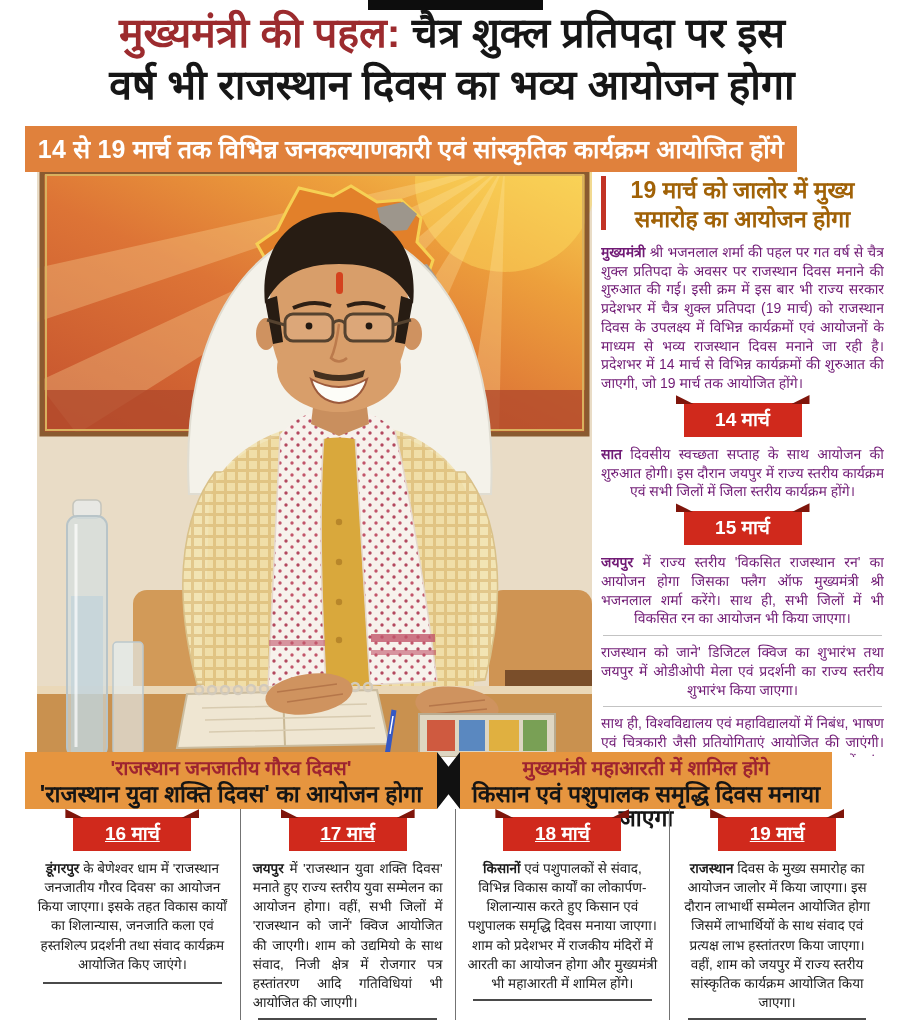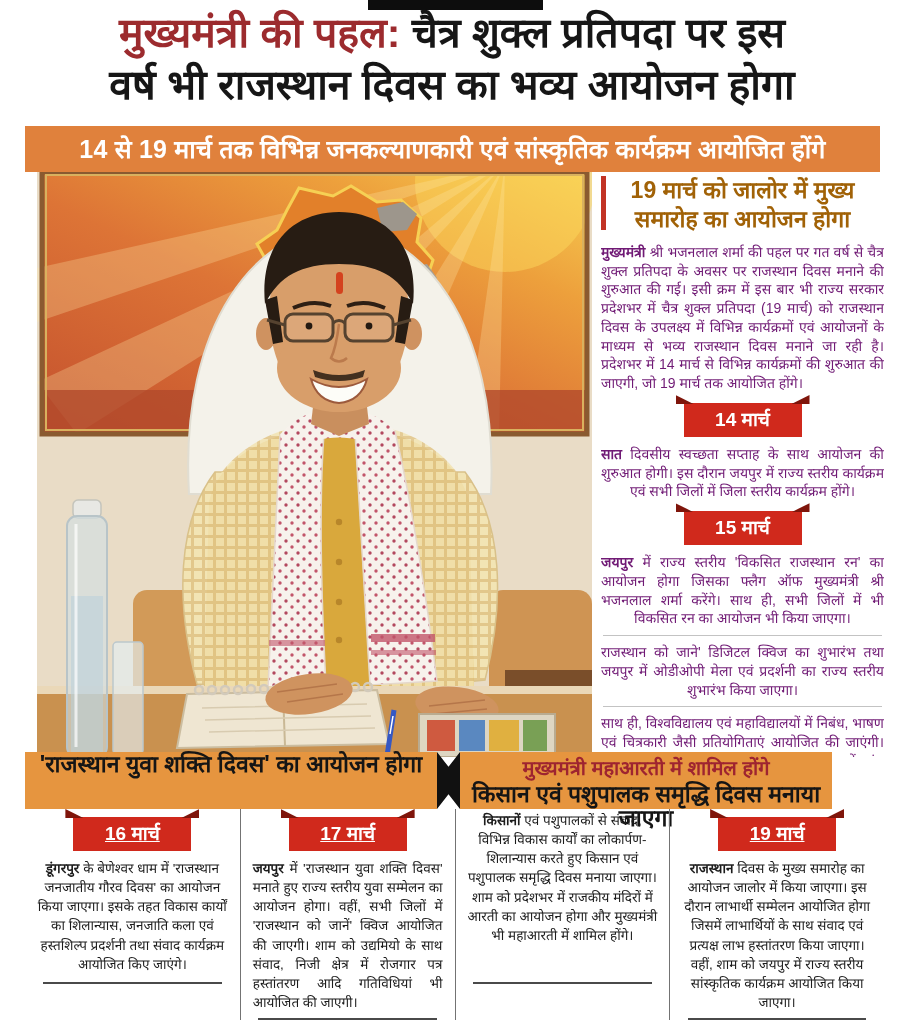--- a/index.html
+++ b/index.html
@@ -2,21 +2,21 @@
 <html><head>
 <meta charset="utf-8">
 <style>
   html,body{margin:0;padding:0;background:#fff;}
   .page{position:relative;width:904px;height:1020px;background:#ffffff;overflow:hidden;
         font-family:"Liberation Sans","DejaVu Sans",sans-serif;}
   .topbar{position:absolute;left:368px;top:0;width:175px;height:10px;background:#0d0d0d;}
   .headline{position:absolute;left:22px;top:8px;width:860px;margin:0;text-align:center;
             font-weight:700;color:#161616;font-size:41px;line-height:1.26;}
   .hl-red{color:#9c2b2e;}
-  .banner{position:absolute;left:25px;top:126px;width:855px;height:46px;background:#e0813c;
+  .banner{position:absolute;left:25px;top:126px;width:772px;height:46px;background:#e0813c;
           color:#ffffff;font-size:25px;font-weight:700;text-align:center;line-height:46px;
           letter-spacing:.2px;}
   .photo{position:absolute;left:37px;top:172px;width:555px;height:585px;overflow:hidden;background:#e9dcc6;}
   .rightcol{position:absolute;left:601px;top:172px;width:283px;height:585px;overflow:hidden;}
   .rc-heading{position:relative;text-align:center;font-size:23px;font-weight:700;line-height:1.28;
               color:#a16207;padding:4px 0 2px;}
   .accent{position:absolute;left:-1px;top:4px;width:6px;height:54px;background:#c23325;}
   .rightcol p{font-size:14px;line-height:1.34;color:#701a75;margin:6px 0;}
   .just{text-align:justify;}
   .cent{text-align:justify;text-align-last:center;}
@@ -221,40 +221,42 @@
     <p class="cent"><b>सात</b><span> दिवसीय स्वच्छता सप्ताह के साथ आयोजन की शुरुआत होगी। इस दौरान जयपुर में राज्य स्तरीय कार्यक्रम एवं सभी जिलों में जिला स्तरीय कार्यक्रम होंगे।</span></p>
     <div class="badge">15 मार्च</div>
     <p class="cent"><b>जयपुर</b><span> में राज्य स्तरीय 'विकसित राजस्थान रन' का आयोजन होगा जिसका फ्लैग ऑफ मुख्यमंत्री श्री भजनलाल शर्मा करेंगे। साथ ही, सभी जिलों में भी विकसित रन का आयोजन भी किया जाएगा।</span></p>
     <hr class="div">
     <p class="cent">राजस्थान को जाने' डिजिटल क्विज का शुभारंभ तथा जयपुर में ओडीओपी मेला एवं प्रदर्शनी का राज्य स्तरीय शुभारंभ किया जाएगा।</p>
     <hr class="div">
     <p class="cent">साथ ही, विश्वविद्यालय एवं महाविद्यालयों में निबंध, भाषण एवं चित्रकारी जैसी प्रतियोगिताएं आयोजित की जाएंगी। इसी दिन शाम को दिल्ली के बीकानेर हाउस में पांच दिवसीय 'राजस्थान दिवस/बीकानेर हाऊस' का शुभारंभ किया जाएगा।</p>
   </div>
 
   <div class="bh bh-left">
+    <div class="oh1">'राजस्थान जनजातीय गौरव दिवस'</div>
     <div class="oh2">'राजस्थान युवा शक्ति दिवस' का आयोजन होगा</div>
   </div>
   <div class="notch"></div>
   <div class="bh bh-right">
     <div class="oh1">मुख्यमंत्री महाआरती में शामिल होंगे</div>
     <div class="oh2">किसान एवं पशुपालक समृद्धि दिवस मनाया जाएगा</div>
   </div>
 
   <div class="columns">
     <div class="col">
       <div class="badge">16 मार्च</div>
       <p><b>डूंगरपुर</b><span> के बेणेश्वर धाम में 'राजस्थान जनजातीय गौरव दिवस' का आयोजन किया जाएगा। इसके तहत विकास कार्यों का शिलान्यास, जनजाति कला एवं हस्तशिल्प प्रदर्शनी तथा संवाद कार्यक्रम आयोजित किए जाएंगे।</span></p>
       <div class="endrule"></div>
     </div>
     <div class="col justify">
       <div class="badge">17 मार्च</div>
       <p><b>जयपुर</b><span> में 'राजस्थान युवा शक्ति दिवस' मनाते हुए राज्य स्तरीय युवा सम्मेलन का आयोजन होगा। वहीं, सभी जिलों में 'राजस्थान को जानें' क्विज आयोजित की जाएगी। शाम को उद्यमियो के साथ संवाद, निजी क्षेत्र में रोजगार पत्र हस्तांतरण आदि गतिविधियां भी आयोजित की जाएगी।</span></p>
       <div class="endrule"></div>
     </div>
     <div class="col">
+      <div class="badge">18 मार्च</div>
       <p><b>किसानों</b><span> एवं पशुपालकों से संवाद, विभिन्न विकास कार्यों का लोकार्पण-शिलान्यास करते हुए किसान एवं पशुपालक समृद्धि दिवस मनाया जाएगा। शाम को प्रदेशभर में राजकीय मंदिरों में आरती का आयोजन होगा और मुख्यमंत्री भी महाआरती में शामिल होंगे।</span></p>
       <div class="endrule"></div>
     </div>
     <div class="col">
       <div class="badge">19 मार्च</div>
       <p><b>राजस्थान</b><span> दिवस के मुख्य समारोह का आयोजन जालोर में किया जाएगा। इस दौरान लाभार्थी सम्मेलन आयोजित होगा जिसमें लाभार्थियों के साथ संवाद एवं प्रत्यक्ष लाभ हस्तांतरण किया जाएगा। वहीं, शाम को जयपुर में राज्य स्तरीय सांस्कृतिक कार्यक्रम आयोजित किया जाएगा।</span></p>
       <div class="endrule"></div>
     </div>
   </div>
 

